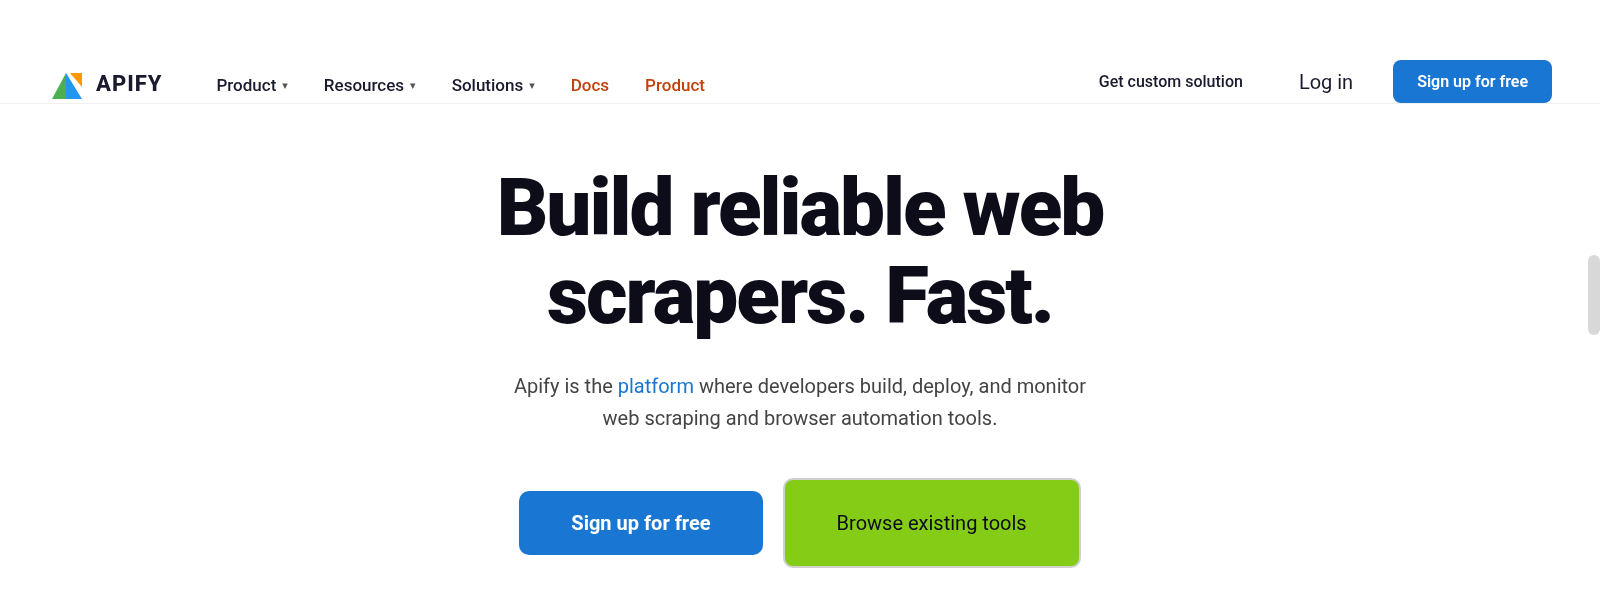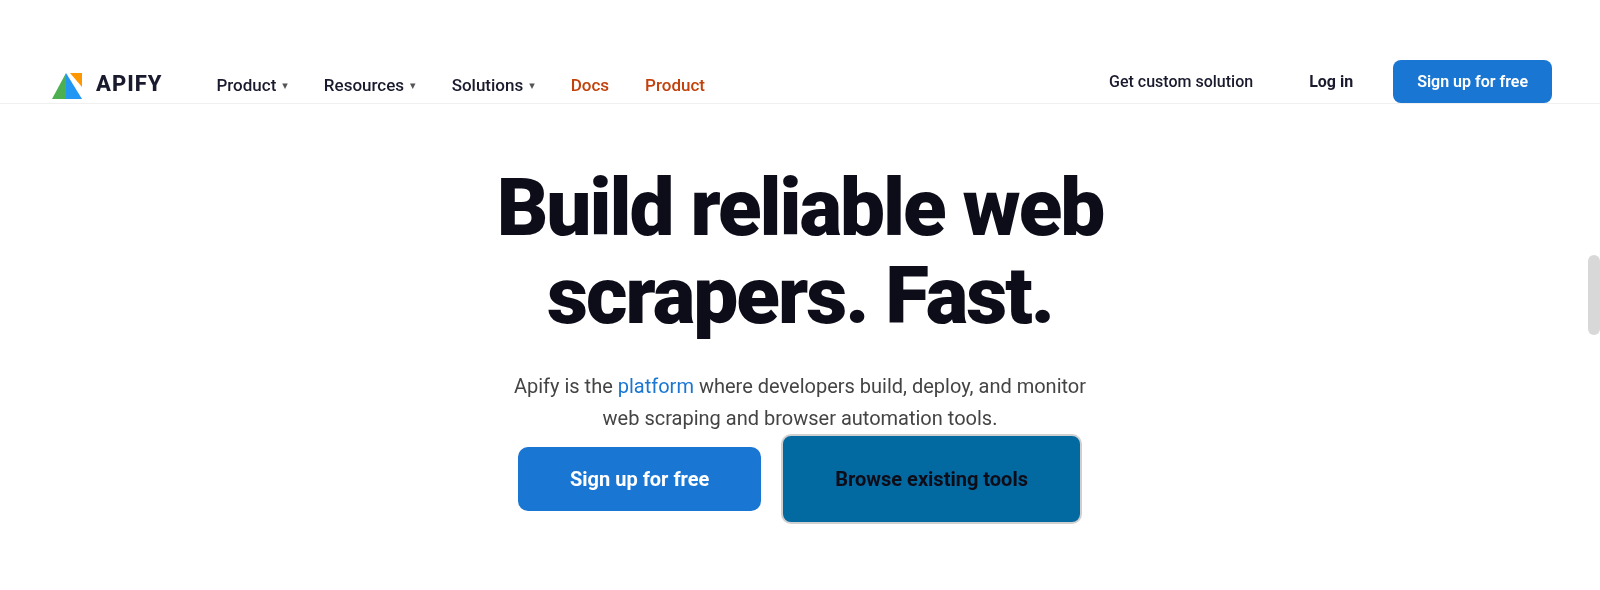--- a/index.html
+++ b/index.html
@@ -94,22 +94,22 @@
       font-size: 16px;
       font-weight: 500;
       color: #1a1a2e;
       cursor: pointer;
       padding: 8px 16px;
       border-radius: 6px;
       text-decoration: none;
     }
 
     .btn-login {
-      font-size: 16px;
-      font-weight: 700;
+      font-size: 20px;
+      font-weight: 400;
       color: #1a1a2e;
       cursor: pointer;
       padding: 8px 16px;
       border-radius: 6px;
       text-decoration: none;
     }
 
     .btn-signup-nav {
       background: #1976d2;
       color: #ffffff;
@@ -139,20 +139,21 @@
       line-height: 1.1;
       margin-bottom: 30px;
       letter-spacing: -2px;
       max-width: 900px;
     }
 
     .hero-subtitle {
       font-size: 20px;
       color: #444;
       line-height: 1.6;
+      margin-bottom: 44px;
       max-width: 600px;
     }
 
     .hero-subtitle .highlight {
       color: #1976d2;
     }
 
     .hero-buttons {
       display: flex;
       gap: 20px;
@@ -166,24 +167,24 @@
       font-weight: 700;
       padding: 20px 52px;
       border-radius: 10px;
       border: none;
       cursor: pointer;
       text-decoration: none;
       white-space: nowrap;
     }
 
     .btn-browse {
-      background: #0369a1;
+      background: #84cc16;
       color: #0d0d1a;
       font-size: 20px;
-      font-weight: 700;
+      font-weight: 400;
       padding: 31px 52px;
       border-radius: 10px;
       border: 2px solid #d0d0d0;
       cursor: pointer;
       text-decoration: none;
       white-space: nowrap;
     }
 
     
     .scrollbar-hint {

